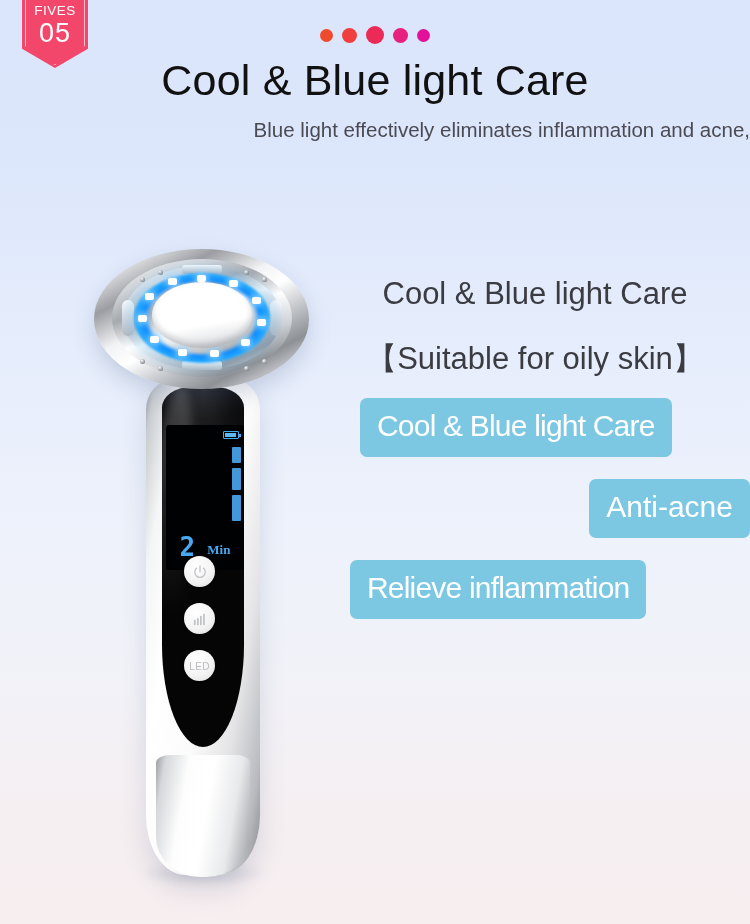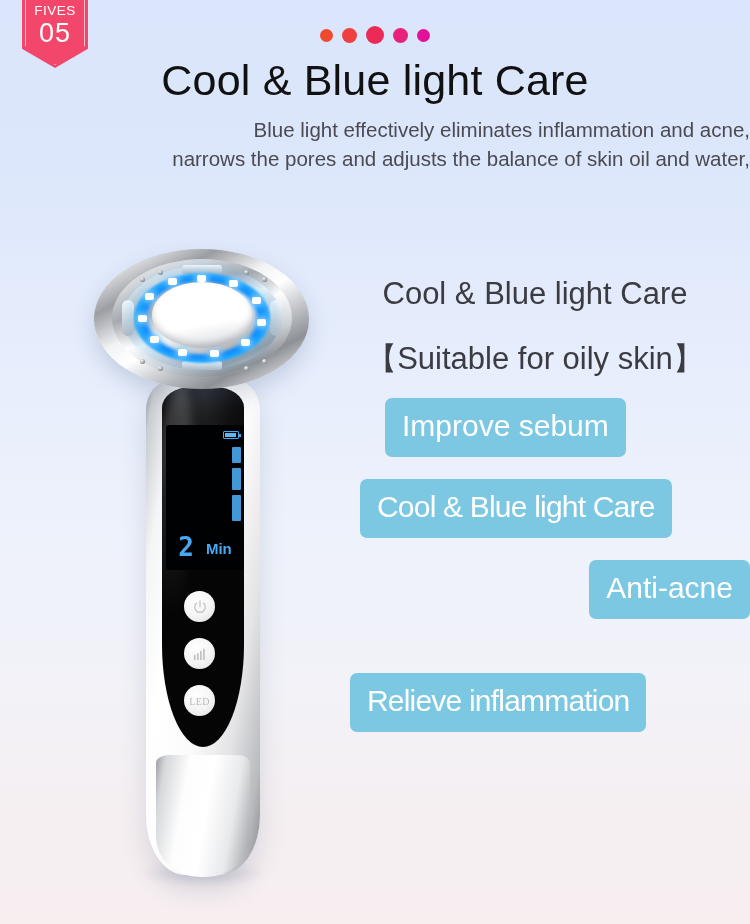--- a/index.html
+++ b/index.html
@@ -294,22 +294,22 @@
     color: #49a9f0;
   }
   .lcd-digit {
     font-family: "DejaVu Sans Mono", monospace;
     font-size: 26px;
     font-weight: bold;
     letter-spacing: 0px;
     vertical-align: -2px;
   }
   .lcd-min {
-    font-family: Liberation Sans, sans-serif;
-    font-size: 15px;
+    font-family: Liberation Serif, serif;
+    font-size: 13px;
     font-weight: bold;
     margin-left: 12px;
   }
   .lcd-bars {
     position: absolute;
     right: 2px;
     top: 22px;
     width: 10px;
     height: 86px;
   }
@@ -319,23 +319,22 @@
     background: #4aa8ef;
     border-radius: 1px;
     margin-bottom: 5px;
     opacity: .9;
   }
 
   
   .btns {
     position: absolute;
     left: 106px;
-    top: 356px;
+    top: 321px;
     width: 40px;
-    font-family: Liberation Serif, serif;
   }
   .btn {
     width: 31px;
     height: 31px;
     border-radius: 50%;
     background: radial-gradient(circle at 38% 32%, #ffffff 0%, #f4f4f5 55%, #dcdcde 100%);
     margin-bottom: 16px;
     position: relative;
     box-shadow: 0 1px 2px rgba(0,0,0,.35);
   }
@@ -467,21 +466,20 @@
     <span class="dot" style="width: 13px; height: 13px; background: rgb(240, 74, 46);"></span>
     <span class="dot" style="width: 15px; height: 15px; background: rgb(239, 63, 63);"></span>
     <span class="dot" style="width: 18px; height: 18px; background: rgb(236, 42, 87);"></span>
     <span class="dot" style="width: 15px; height: 15px; background: rgb(232, 33, 126);"></span>
     <span class="dot" style="width: 13px; height: 13px; background: rgb(227, 16, 154);"></span>
   </div>
 
   <div class="headline">Cool &amp; Blue light Care</div>
   <div class="subcopy">
     <div>Blue light effectively eliminates inflammation and acne,</div>
-    <div>narrows the pores and adjusts the balance of skin oil and water,</div>
   </div>
 
   <div class="device">
 
     <div class="handle-shadow"></div>
     <div class="handle"></div>
     <div class="handle-taper"></div>
     <div class="panel"></div>
 
     <div class="lcd">
@@ -553,27 +551,24 @@
       <div class="head-center"></div>
     </div>
   </div>
 
   <div class="right-col">
     <div class="right-title">Cool &amp; Blue light Care</div>
     <div class="right-title l2">【Suitable for oily skin】</div>
   </div>
 
   <div class="pills">
-    <div class="pill-row r1">
-      <span class="pill" style="background: rgb(124, 200, 226);">Improve sebum</span>
-    </div>
     <div class="pill-row r2">
       <span class="pill condensed" style="background: rgb(124, 200, 226);">Cool &amp; Blue light Care</span>
     </div>
     <div class="pill-row r3">
       <span class="pill" style="background: rgb(124, 200, 226);">Anti-acne</span>
     </div>
     <div class="pill-row r4">
-      <span class="pill condensed" style="background: rgb(124, 200, 226); margin-top: 32px;">Relieve inflammation</span>
+      <span class="pill condensed" style="background: rgb(124, 200, 226);">Relieve inflammation</span>
     </div>
   </div>
 
 </div>
 
 </body></html>

